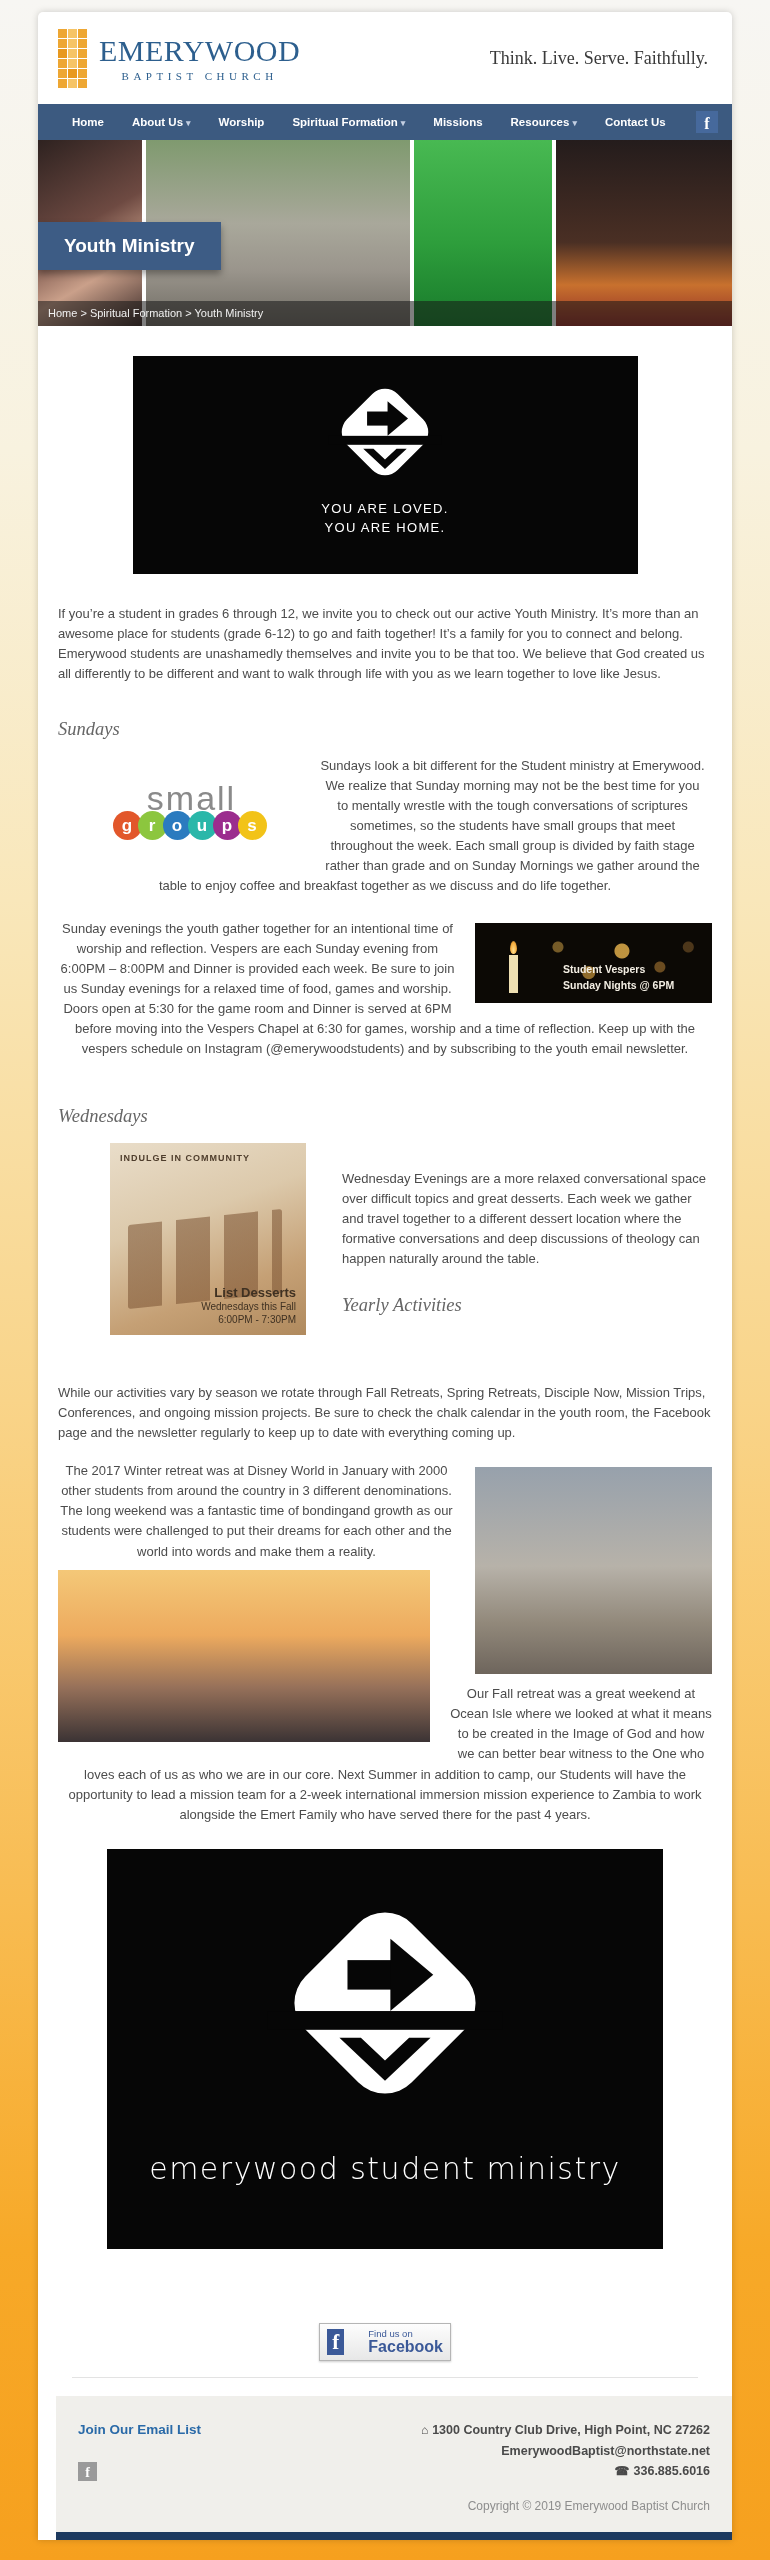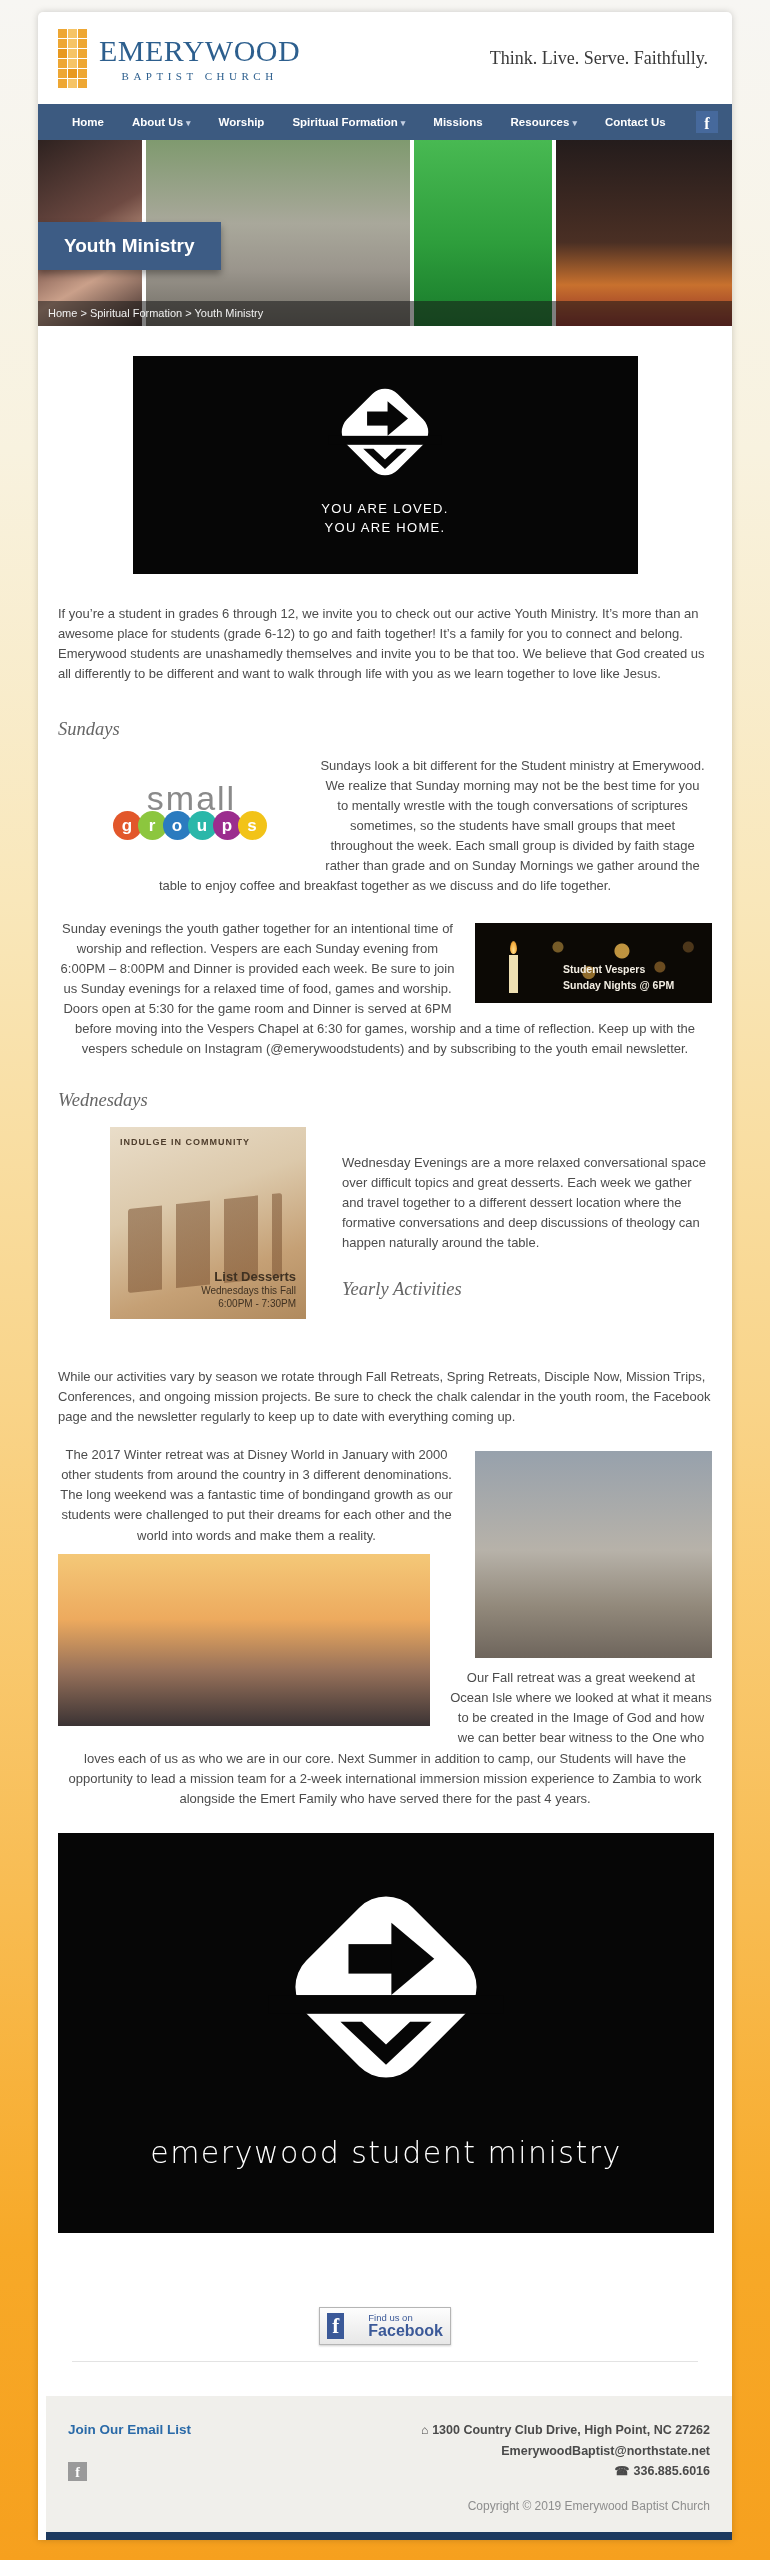--- a/index.html
+++ b/index.html
@@ -76,21 +76,21 @@
       radial-gradient(circle at 90% 30%, rgba(120,85,40,.6) 0 5px, rgba(120,85,40,0) 6px),
       radial-gradient(circle at 35% 30%, rgba(222,172,74,.5) 0 5px, rgba(222,172,74,0) 6px),
       #0c0905; }
   .candle { position:absolute; left:34px; bottom:10px; width:9px; height:38px; background:#efe0b2; }
   .candle:before { content:""; position:absolute; left:1px; top:-14px; width:7px; height:13px;
     background:radial-gradient(ellipse at 50% 75%, #ffdf8e 0%, #f2a93b 60%, rgba(242,169,59,0) 100%);
     border-radius:50% 50% 50% 50%/60% 60% 40% 40%; }
   .vespers-cap { position:absolute; left:88px; bottom:9px; color:#f4efe4; font-size:10.5px;
     font-weight:bold; line-height:1.5; }
   .vespers-block p { text-align:center; }
-  .h-wed { margin-top:30px; }
+  .h-wed { margin-top:46px; }
   .wed-block { margin-top:6px; }
   .dessert-img { float:left; width:196px; height:192px; margin:10px 36px 8px 52px; position:relative;
     background:linear-gradient(160deg,#e9ddc9 0%,#dcc9ab 38%,#c5a075 72%,#b08a5e 100%); }
   .dessert-img:after { content:""; position:absolute; left:18px; top:74px; right:24px; height:84px;
     background:
      repeating-linear-gradient(90deg, rgba(122,82,50,.55) 0 34px, rgba(0,0,0,0) 34px 48px);
     transform:skewY(-6deg); border-radius:3px; }
   .dessert-top { position:absolute; top:10px; left:10px; font-size:9px; font-weight:bold;
     letter-spacing:1px; color:#4e3d2c; z-index:2; }
   .dessert-cap { position:absolute; right:10px; bottom:8px; text-align:right; color:#3f3122; z-index:2; }
@@ -99,36 +99,36 @@
   .wed-block p { margin-top:36px; }
   .h-yearly { margin-top:26px; }
   .yearly-p1 { margin-top:40px; }
   .retreat-block { margin-top:18px; }
   .disney-img { float:right; width:237px; height:207px; margin:6px 0 10px 20px;
     background:linear-gradient(to bottom,#97a1ac 0%,#b7b2a9 48%,#92897b 75%,#6e655c 100%); }
   .retreat-block p { text-align:center; }
   .beach-img { float:left; clear:left; width:372px; height:172px; margin:8px 20px 4px 0;
     background:linear-gradient(to bottom,#f4c878 0%,#edaa5e 38%,#97715a 68%,#3b3334 100%); }
   .p3 { margin-top:4px; }
-  .ministry-banner { margin:24px auto 0; width:656px; height:400px; background:#060606;
+  .ministry-banner { margin:24px auto 0; width:556px; height:400px; background:#060606;
     text-align:center; padding-top:20px; }
   .ministry-banner svg { width:268px; height:268px; }
   .wordmark { color:#fff; font-family:"DejaVu Sans",sans-serif; font-weight:200;
     font-size:30px; letter-spacing:1.5px; margin-top:10px; }
   .fb-badge { width:132px; height:38px; margin:74px auto 0; border:1px solid #b5b5b5;
     background:linear-gradient(#fdfdfd,#e7e7e7); display:flex; align-items:center;
     padding:0 7px; box-shadow:0 1px 2px rgba(0,0,0,.2); cursor:pointer; }
   .fb-sq { width:26px; height:26px; background:#3b5998; color:#fff; font-family:"Liberation Serif",serif;
     font-weight:bold; font-size:21px; display:flex; align-items:flex-end; justify-content:center; }
   .fb-badge-text { margin-left:24px; color:#3b5998; line-height:1.05; }
   .fb-badge-text .l1 { font-size:9.5px; }
   .fb-badge-text .l2 { font-size:16px; font-weight:bold; }
   .divider { margin:16px 14px 0; border:0; border-top:1px solid #e3e3e3; }
   
-  .card-footer { position:absolute; left:8px; right:0; bottom:0; }
+  .card-footer { position:absolute; left:18px; right:0; bottom:0; }
   .footer-main { background:#f0efeb; padding:24px 22px 16px; display:flex; }
   .footer-left a { color:#2a6aa8; font-size:13.5px; font-weight:bold; text-decoration:none; }
   .footer-fb { margin-top:24px; width:19px; height:19px; background:#9a9a9a; color:#fff;
     font-family:"Liberation Serif",serif; font-weight:bold; font-size:14px;
     display:flex; align-items:flex-end; justify-content:center; cursor:pointer; }
   .footer-right { margin-left:auto; text-align:right; color:#4a4a4a; font-size:12.5px;
     font-weight:bold; line-height:1.6; }
   .footer-right .icon { font-size:12px; margin-right:4px; }
   .copyright { margin-top:16px; color:#8e8e8e; font-weight:normal; font-size:12px; }
   .footer-bar { height:8px; background:#1d3a5f; }

